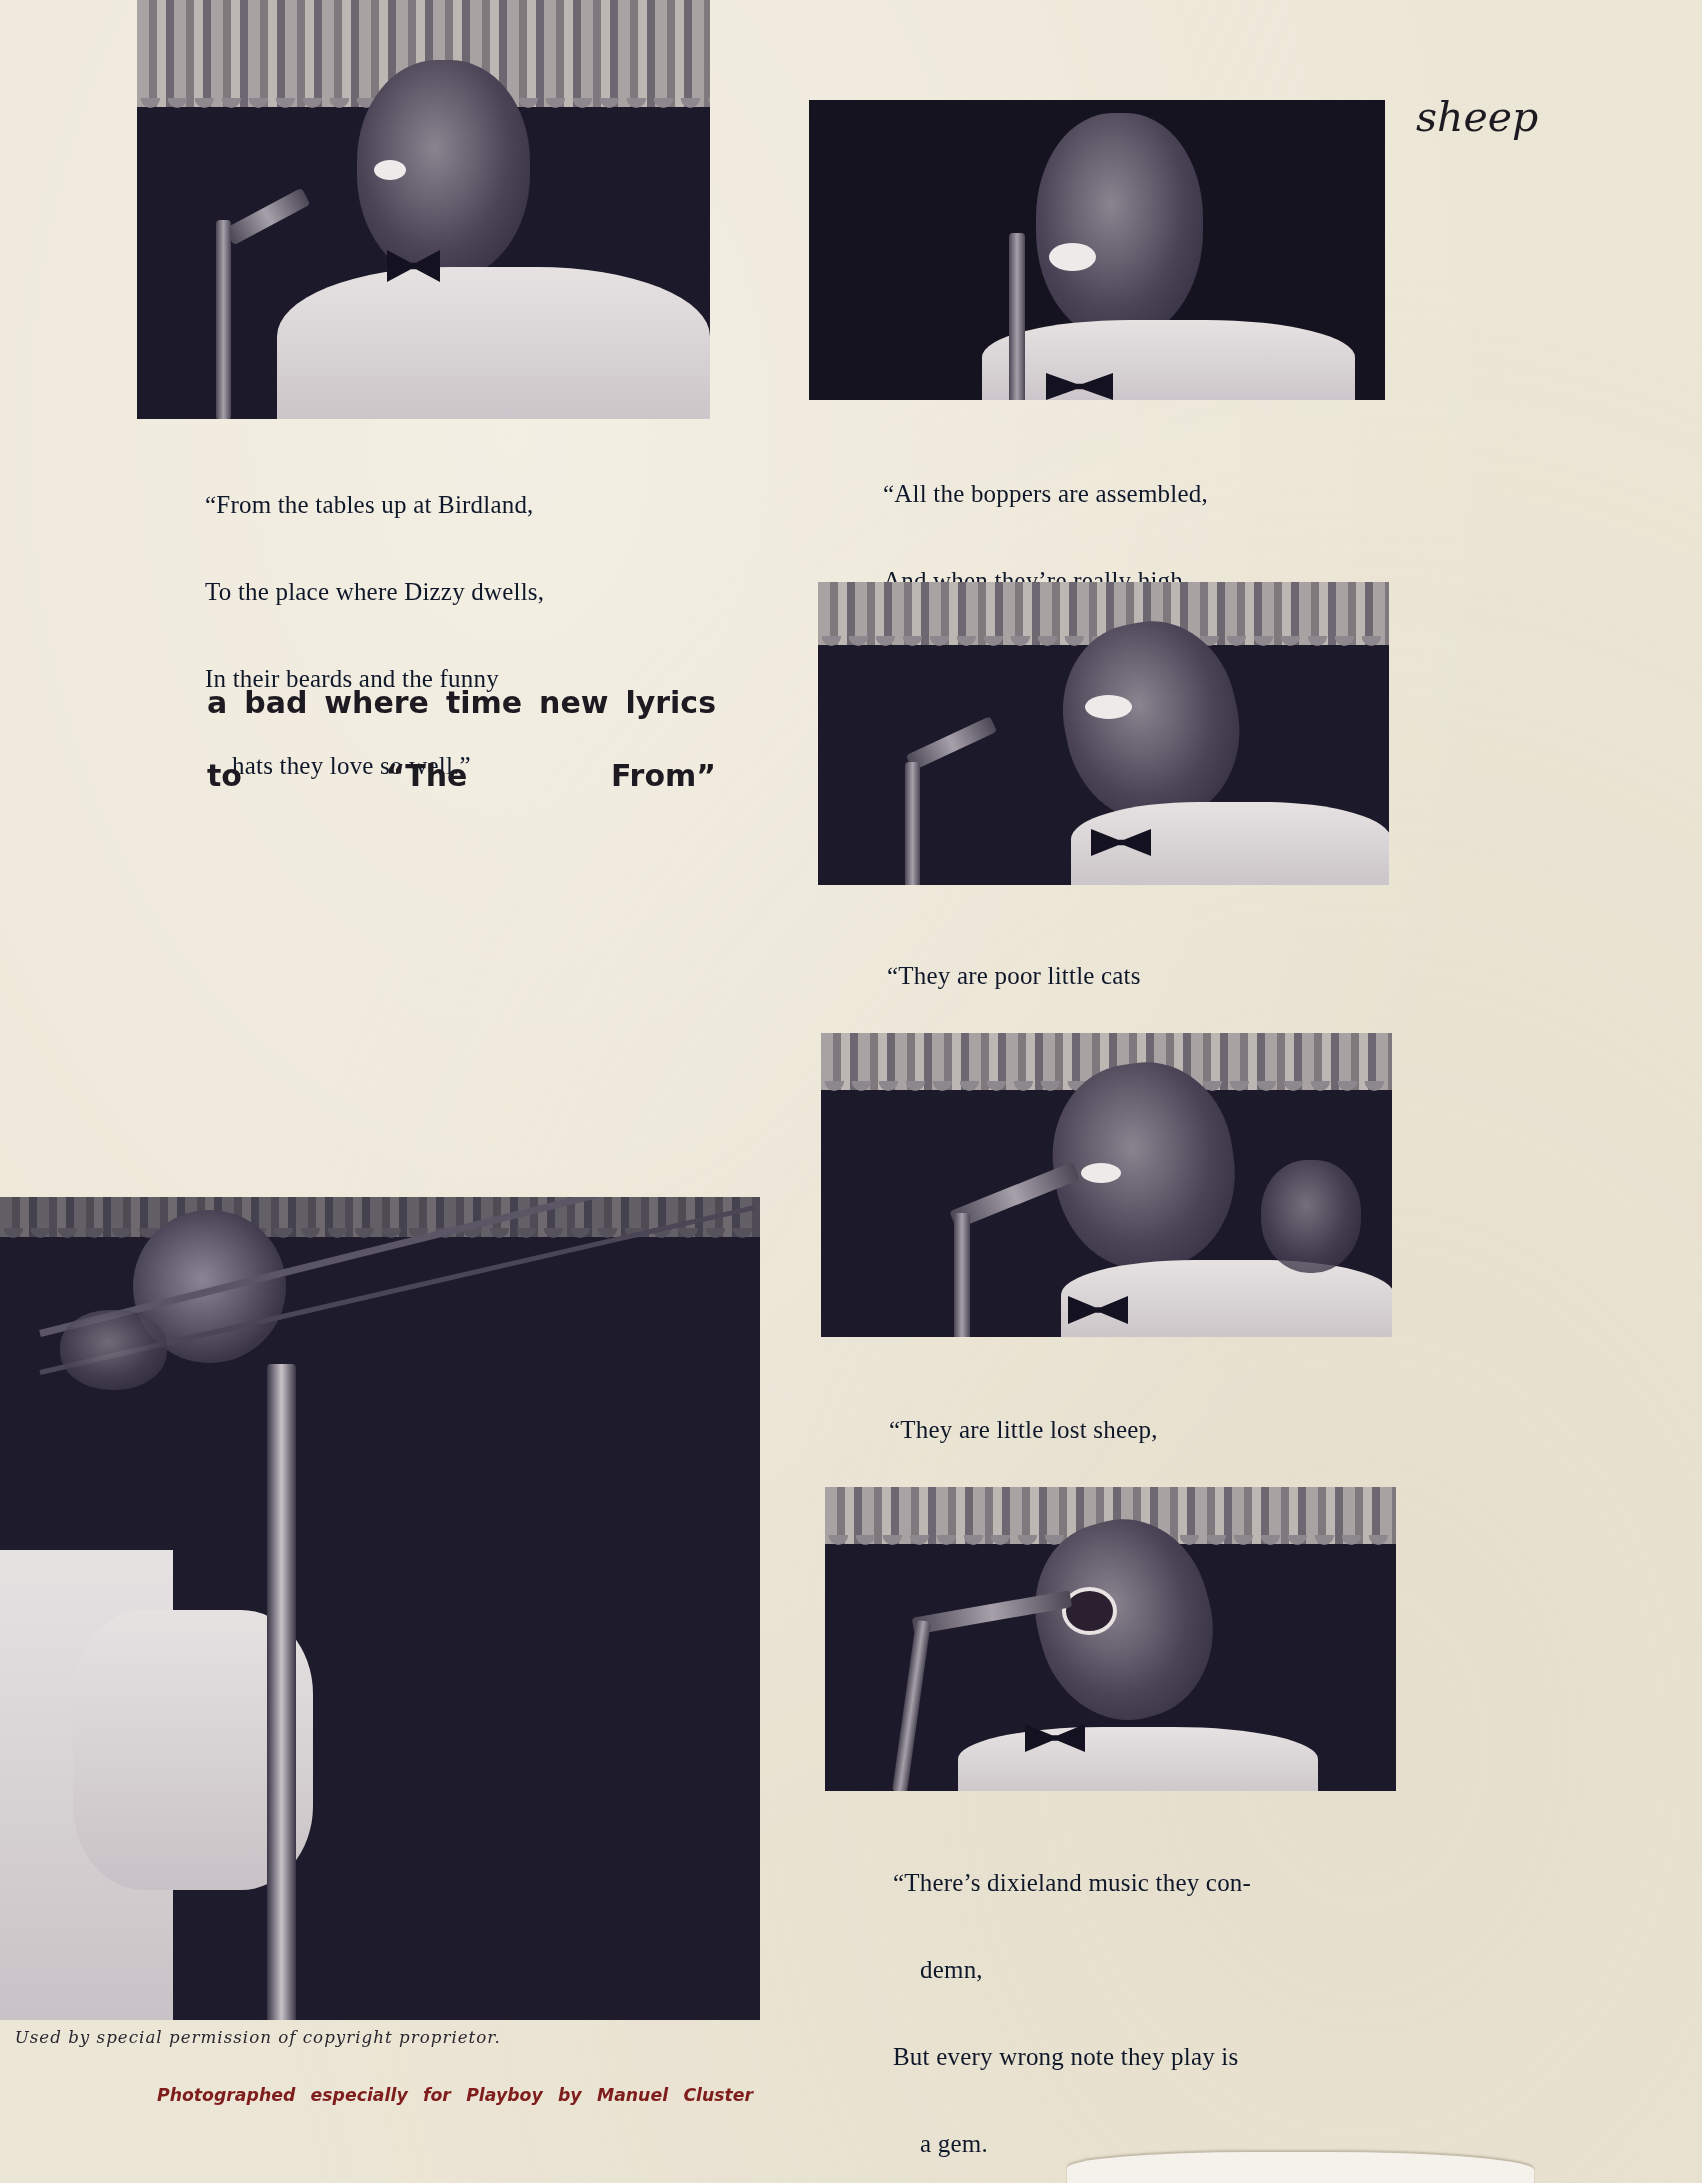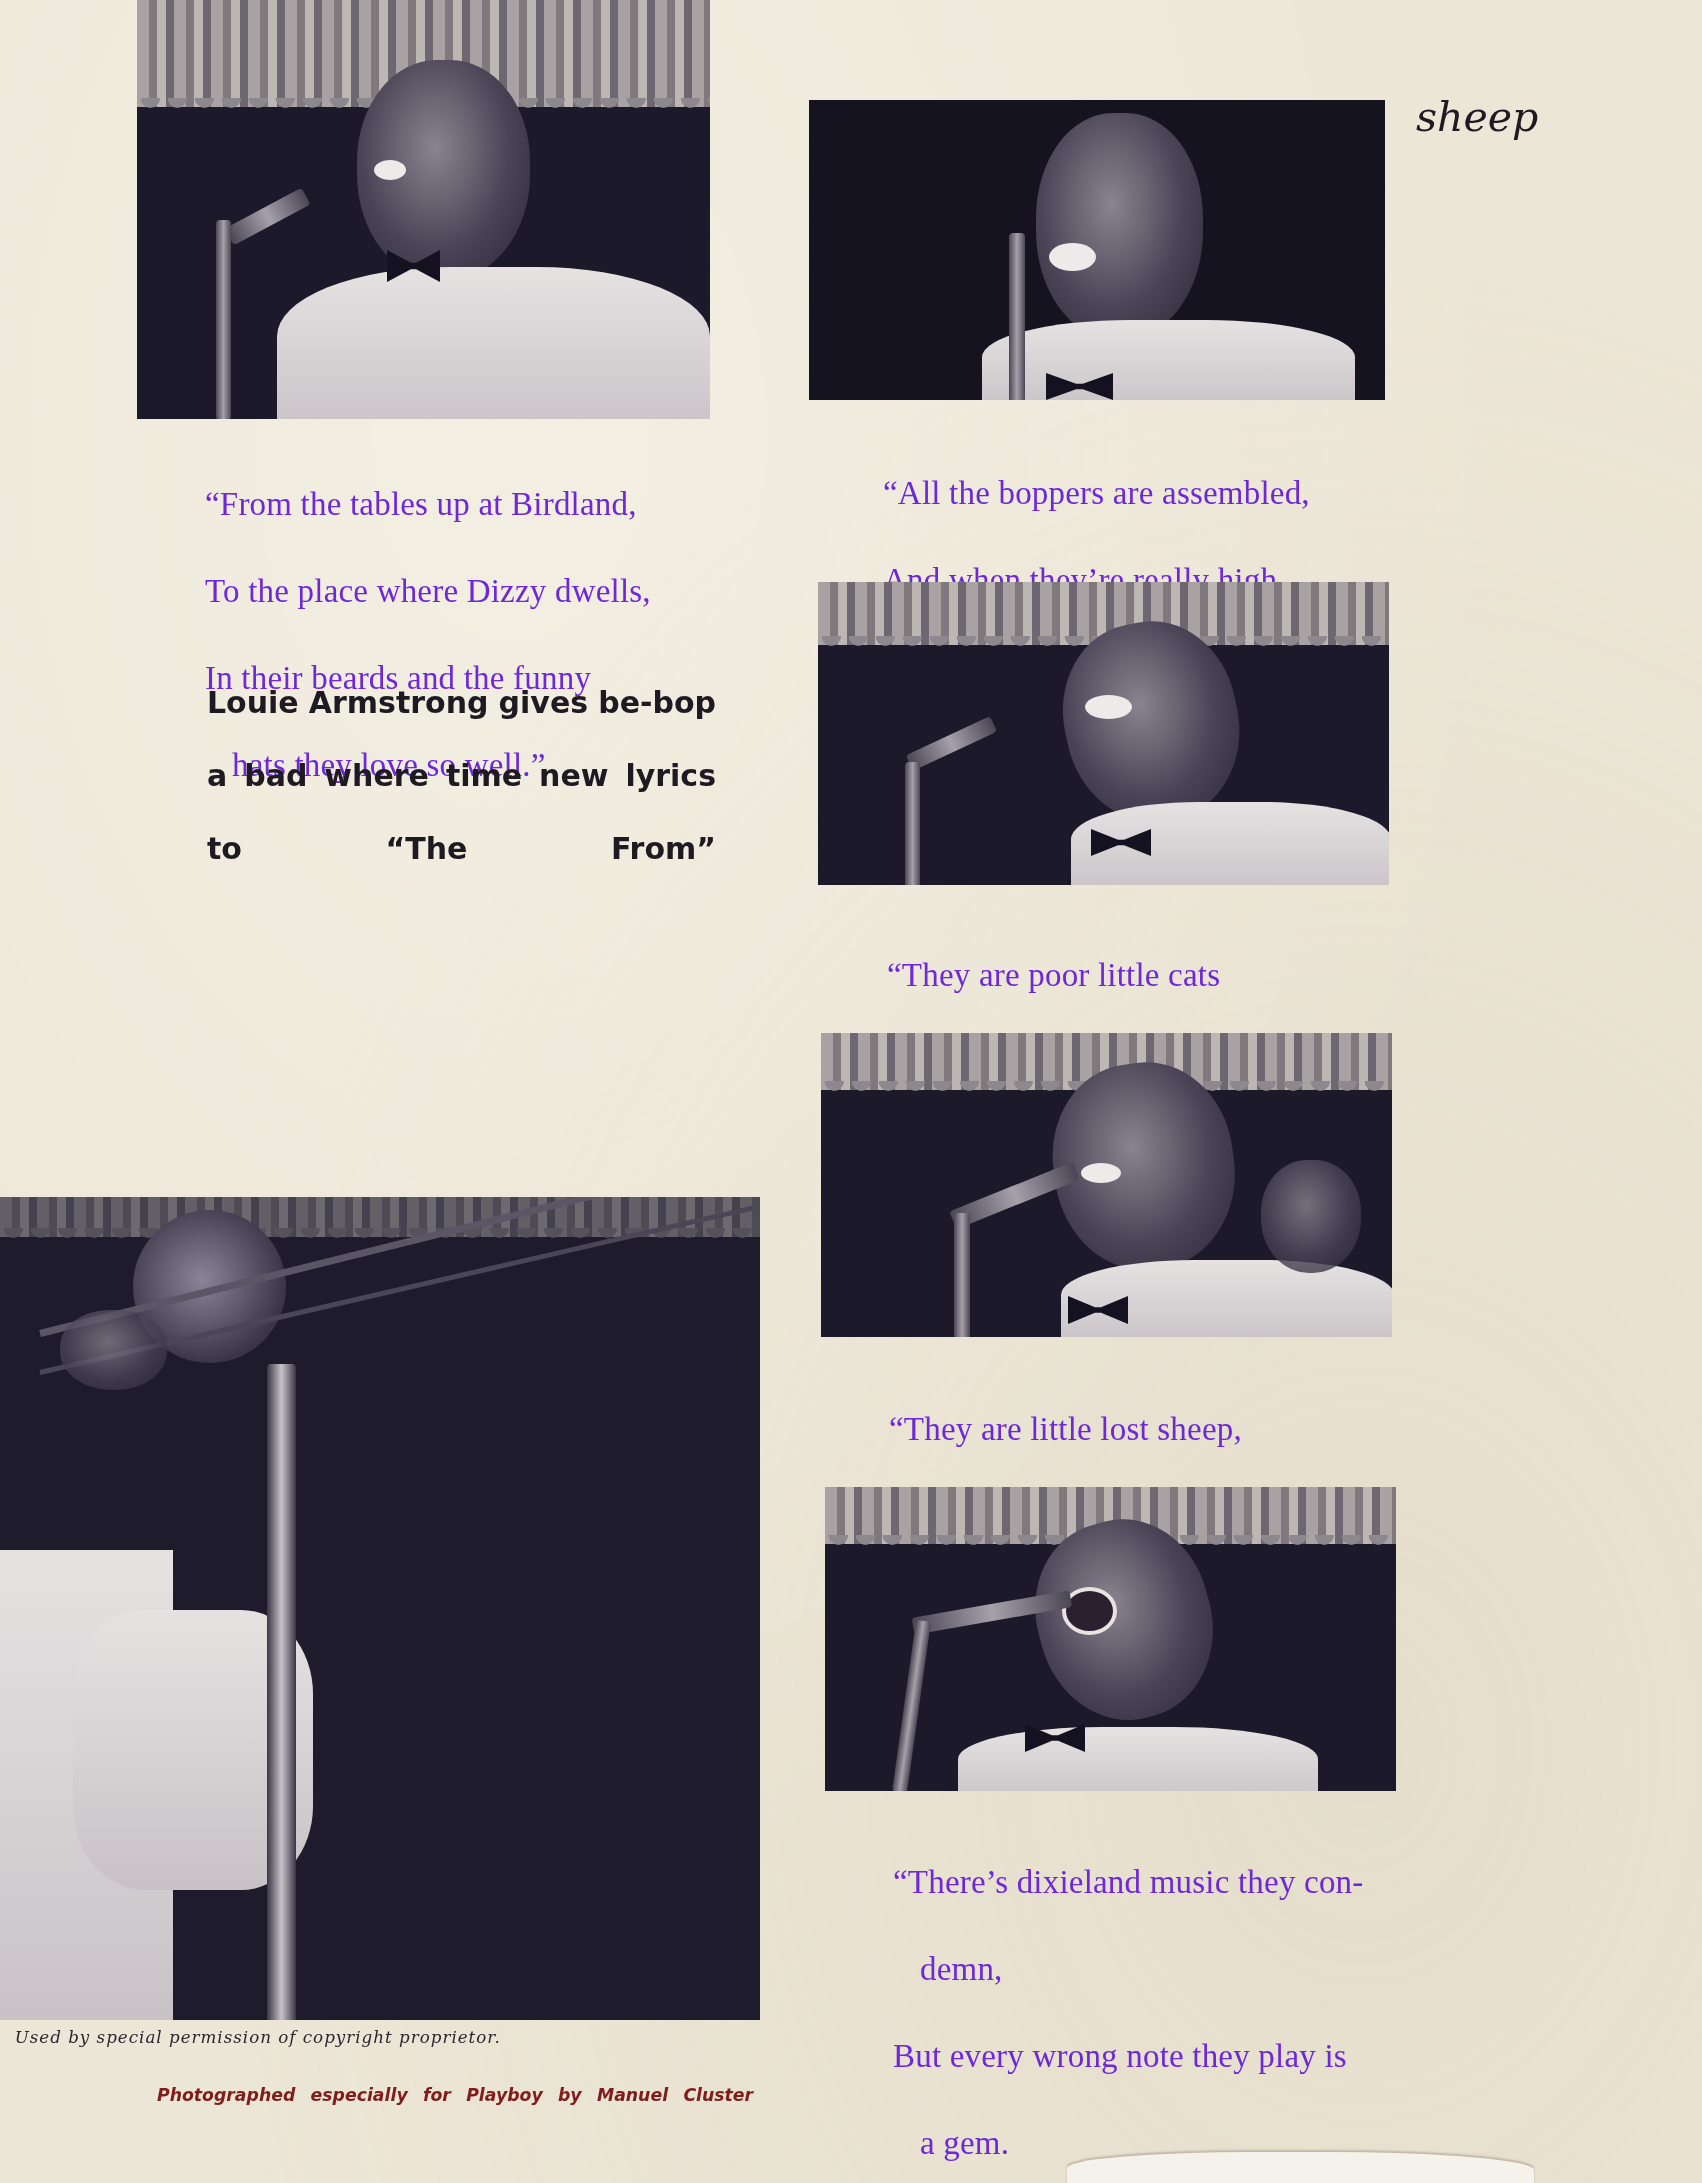--- a/index.html
+++ b/index.html
@@ -38,21 +38,21 @@
     position: absolute; background: #141220;
     clip-path: polygon(0 0, 45% 40%, 55% 40%, 100% 0, 100% 100%, 55% 60%, 45% 60%, 0 100%);
   }
   .mic {
     position: absolute; background: linear-gradient(90deg, #4a4654, #a6a0aa, #4a4654);
     border-radius: 4px;
   }
   .mouth { position: absolute; background: #efeaea; border-radius: 50%; }
 
   .caption {
-    position: absolute; font-size: 33px; line-height: 29px; color: #6d28d9;
+    position: absolute; font-size: 25px; line-height: 29px; color: #0f172a;
     white-space: pre; letter-spacing: 0.2px;
   }
   .caption .line { display: block; }
   .caption .indent { padding-left: 27px; }
 
   .headline {
     position: absolute; left: 207px; top: 673px; width: 509px;
     font-family: "DejaVu Sans", "Liberation Sans", sans-serif;
     font-weight: bold; font-size: 30px; color: #1e1a22;
   }
@@ -114,26 +114,20 @@
 </div>
 
 <div class="caption" style="left:883px; top:421px;">
   <span class="line">“All the boppers are assembled,</span>
   <span class="line">And when they’re really high,</span>
   <span class="line">They constitute a weird</span>
   <span class="line indent">personnel!”</span>
 </div>
 
 <div class="headline">
-  <div class="hl-line">
-    <span>Louie</span>
-    <span>Armstrong</span>
-    <span>gives</span>
-    <span>be-bop</span>
-  </div>
   <div class="hl-line">
     <span>a</span>
     <span>bad</span>
     <span>where</span>
     <span>time</span>
     <span>new</span>
     <span>lyrics</span>
   </div>
   <div class="hl-line">
     <span>to</span>

